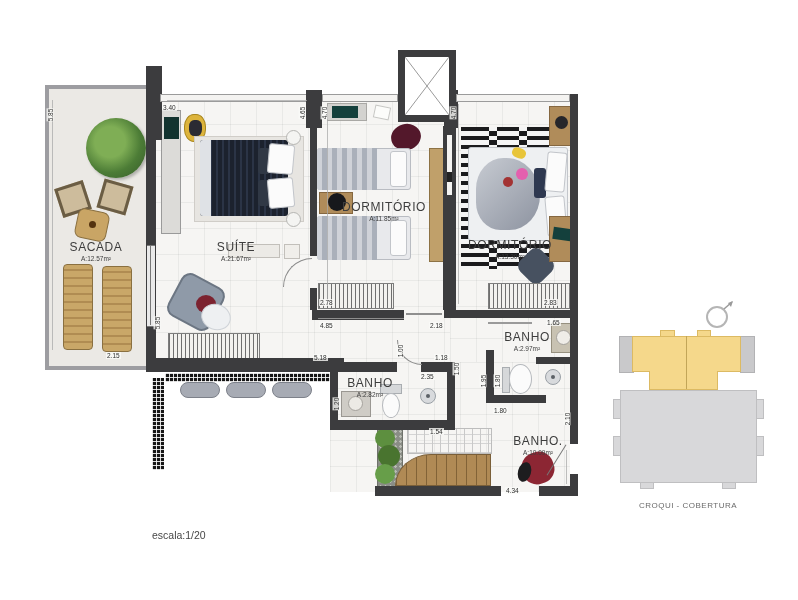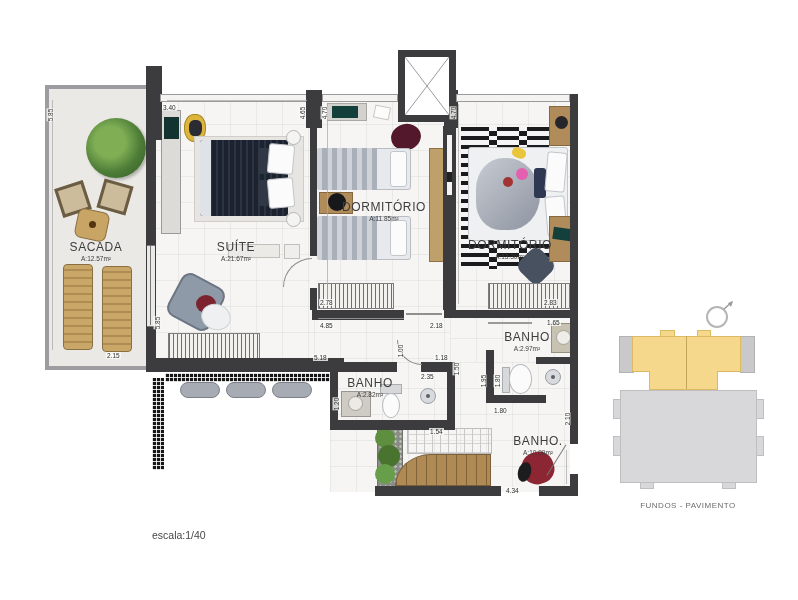--- a/index.html
+++ b/index.html
@@ -235,36 +235,36 @@
   </div>
   <div class="room-label" style="left:527px;top:330px;">
     <div class="nm">BANHO</div>
       <div class="ar">A:2.97m²</div>
   </div>
   <div class="room-label" style="left:538px;top:434px;">
     <div class="nm">BANHO.</div>
       <div class="ar">A:10.09m²</div>
   </div>
 
-  <div class="title" style="left:152px;top:529px;font-size:10.5px;">escala:1/40</div>
+  <div class="title" style="left:152px;top:529px;font-size:10.5px;">escala:1/20</div>
 
   <svg class="abs" style="left:702px;top:298px;" width="36" height="34">
     <circle cx="15" cy="19" r="10" fill="none" stroke="#b5b5b5" stroke-width="2"></circle>
     <line x1="22" y1="11" x2="30" y2="4" stroke="#9a9a9a" stroke-width="1.5"></line>
     <polygon points="31,3 26,5 29,9" fill="#9a9a9a"></polygon>
   </svg>
   <div class="abs" style="left:619px;top:336px;width:15px;height:37px;background:#c9c9cb;border:1px solid #b2b2b4;box-sizing:border-box;"></div>
   <div class="abs" style="left:740px;top:336px;width:15px;height:37px;background:#c9c9cb;border:1px solid #b2b2b4;box-sizing:border-box;"></div>
   <div class="abs" style="left:660px;top:330px;width:15px;height:8px;background:#f5d88b;border:1px solid #dcba63;box-sizing:border-box;"></div>
   <div class="abs" style="left:697px;top:330px;width:14px;height:8px;background:#f5d88b;border:1px solid #dcba63;box-sizing:border-box;"></div>
   <div class="abs" style="left:632px;top:336px;width:109px;height:36px;background:#f5d88b;border:1px solid #dcba63;box-sizing:border-box;"></div>
   <div class="abs" style="left:649px;top:371px;width:69px;height:19px;background:#f5d88b;border:1px solid #dcba63;border-top:none;box-sizing:border-box;"></div>
   <div class="abs" style="left:686px;top:336px;width:1px;height:53px;background:#c2a558;"></div>
   <div class="abs" style="left:620px;top:390px;width:137px;height:93px;background:#d8d8da;border:1px solid #bfbfc1;box-sizing:border-box;"></div>
   <div class="abs" style="left:613px;top:399px;width:8px;height:20px;background:#d8d8da;border:1px solid #bfbfc1;box-sizing:border-box;"></div>
   <div class="abs" style="left:613px;top:436px;width:8px;height:20px;background:#d8d8da;border:1px solid #bfbfc1;box-sizing:border-box;"></div>
   <div class="abs" style="left:756px;top:399px;width:8px;height:20px;background:#d8d8da;border:1px solid #bfbfc1;box-sizing:border-box;"></div>
   <div class="abs" style="left:756px;top:436px;width:8px;height:20px;background:#d8d8da;border:1px solid #bfbfc1;box-sizing:border-box;"></div>
   <div class="abs" style="left:640px;top:482px;width:14px;height:7px;background:#d8d8da;border:1px solid #bfbfc1;box-sizing:border-box;"></div>
   <div class="abs" style="left:722px;top:482px;width:14px;height:7px;background:#d8d8da;border:1px solid #bfbfc1;box-sizing:border-box;"></div>
-  <div class="abs" style="left:688px;top:501px;transform:translateX(-50%);font-size:8px;letter-spacing:.5px;color:#6a6a6a;">FUNDOS - PAVIMENTO</div>
+  <div class="abs" style="left:688px;top:501px;transform:translateX(-50%);font-size:8px;letter-spacing:.5px;color:#6a6a6a;">CROQUI - COBERTURA</div>
 
 </div>
 
 </body></html>

